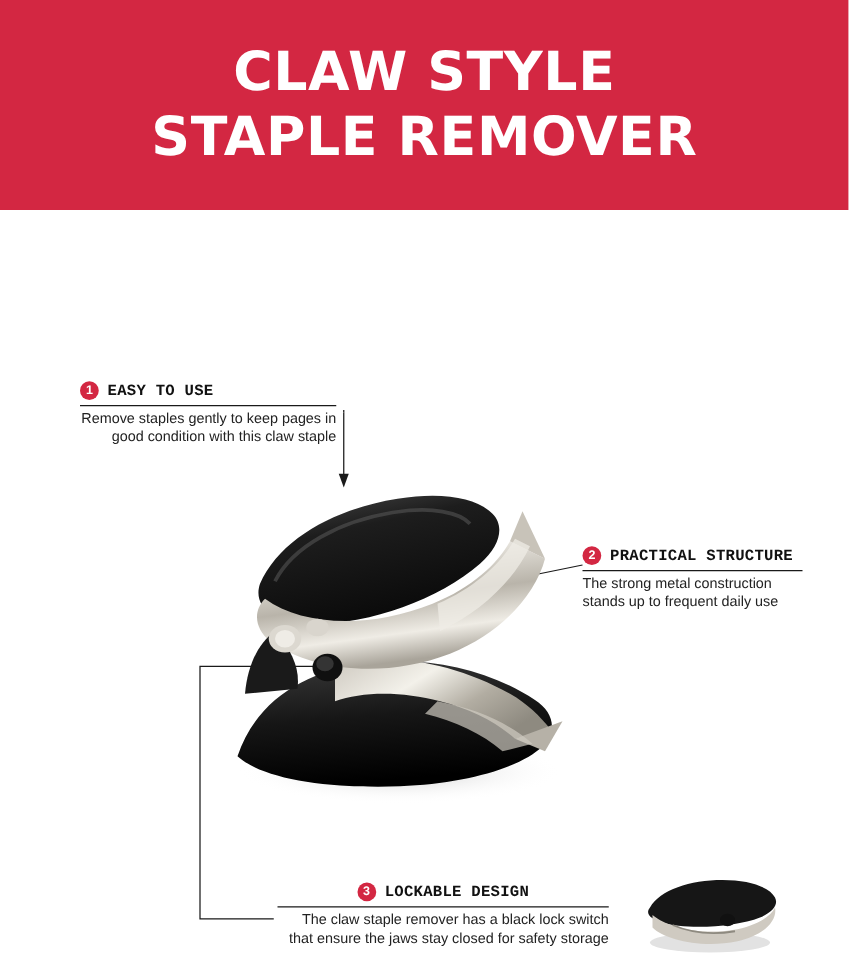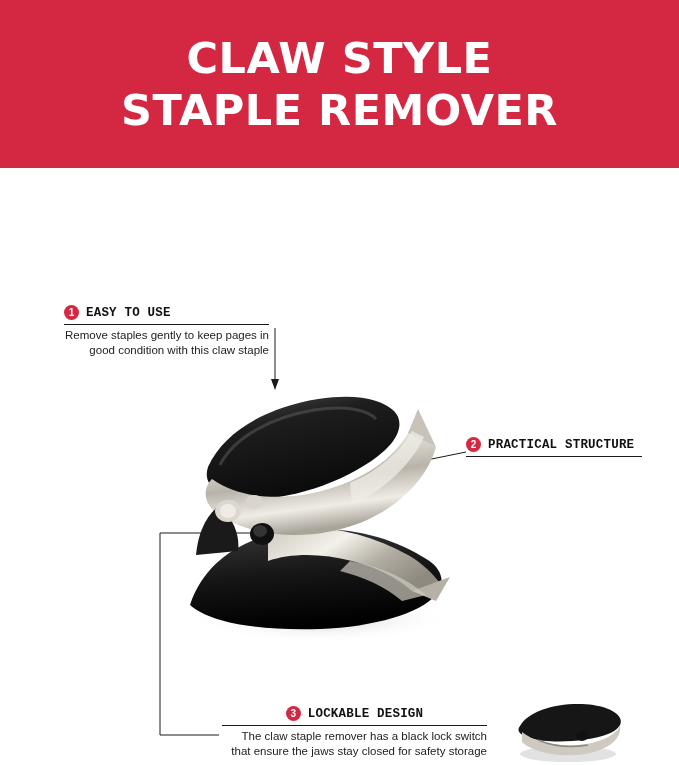--- a/index.html
+++ b/index.html
@@ -239,20 +239,21 @@
     <div class="rule"></div>
     <div class="callout-body">Remove staples gently to keep pages in good condition with this claw staple</div>
   </div>
 
   <div class="callout" id="callout-2">
     <div class="callout-head">
       <div class="num-badge">2</div>
       <div class="callout-title">PRACTICAL STRUCTURE</div>
     </div>
     <div class="rule"></div>
+    <div class="callout-body">The strong metal construction stands up to frequent daily use</div>
   </div>
 
   <div class="callout" id="callout-3">
     <div class="callout-head">
       <div class="num-badge">3</div>
       <div class="callout-title">LOCKABLE DESIGN</div>
     </div>
     <div class="rule"></div>
     <div class="callout-body">The claw staple remover has a black lock switch that ensure the jaws stay closed for safety storage</div>
   </div>

